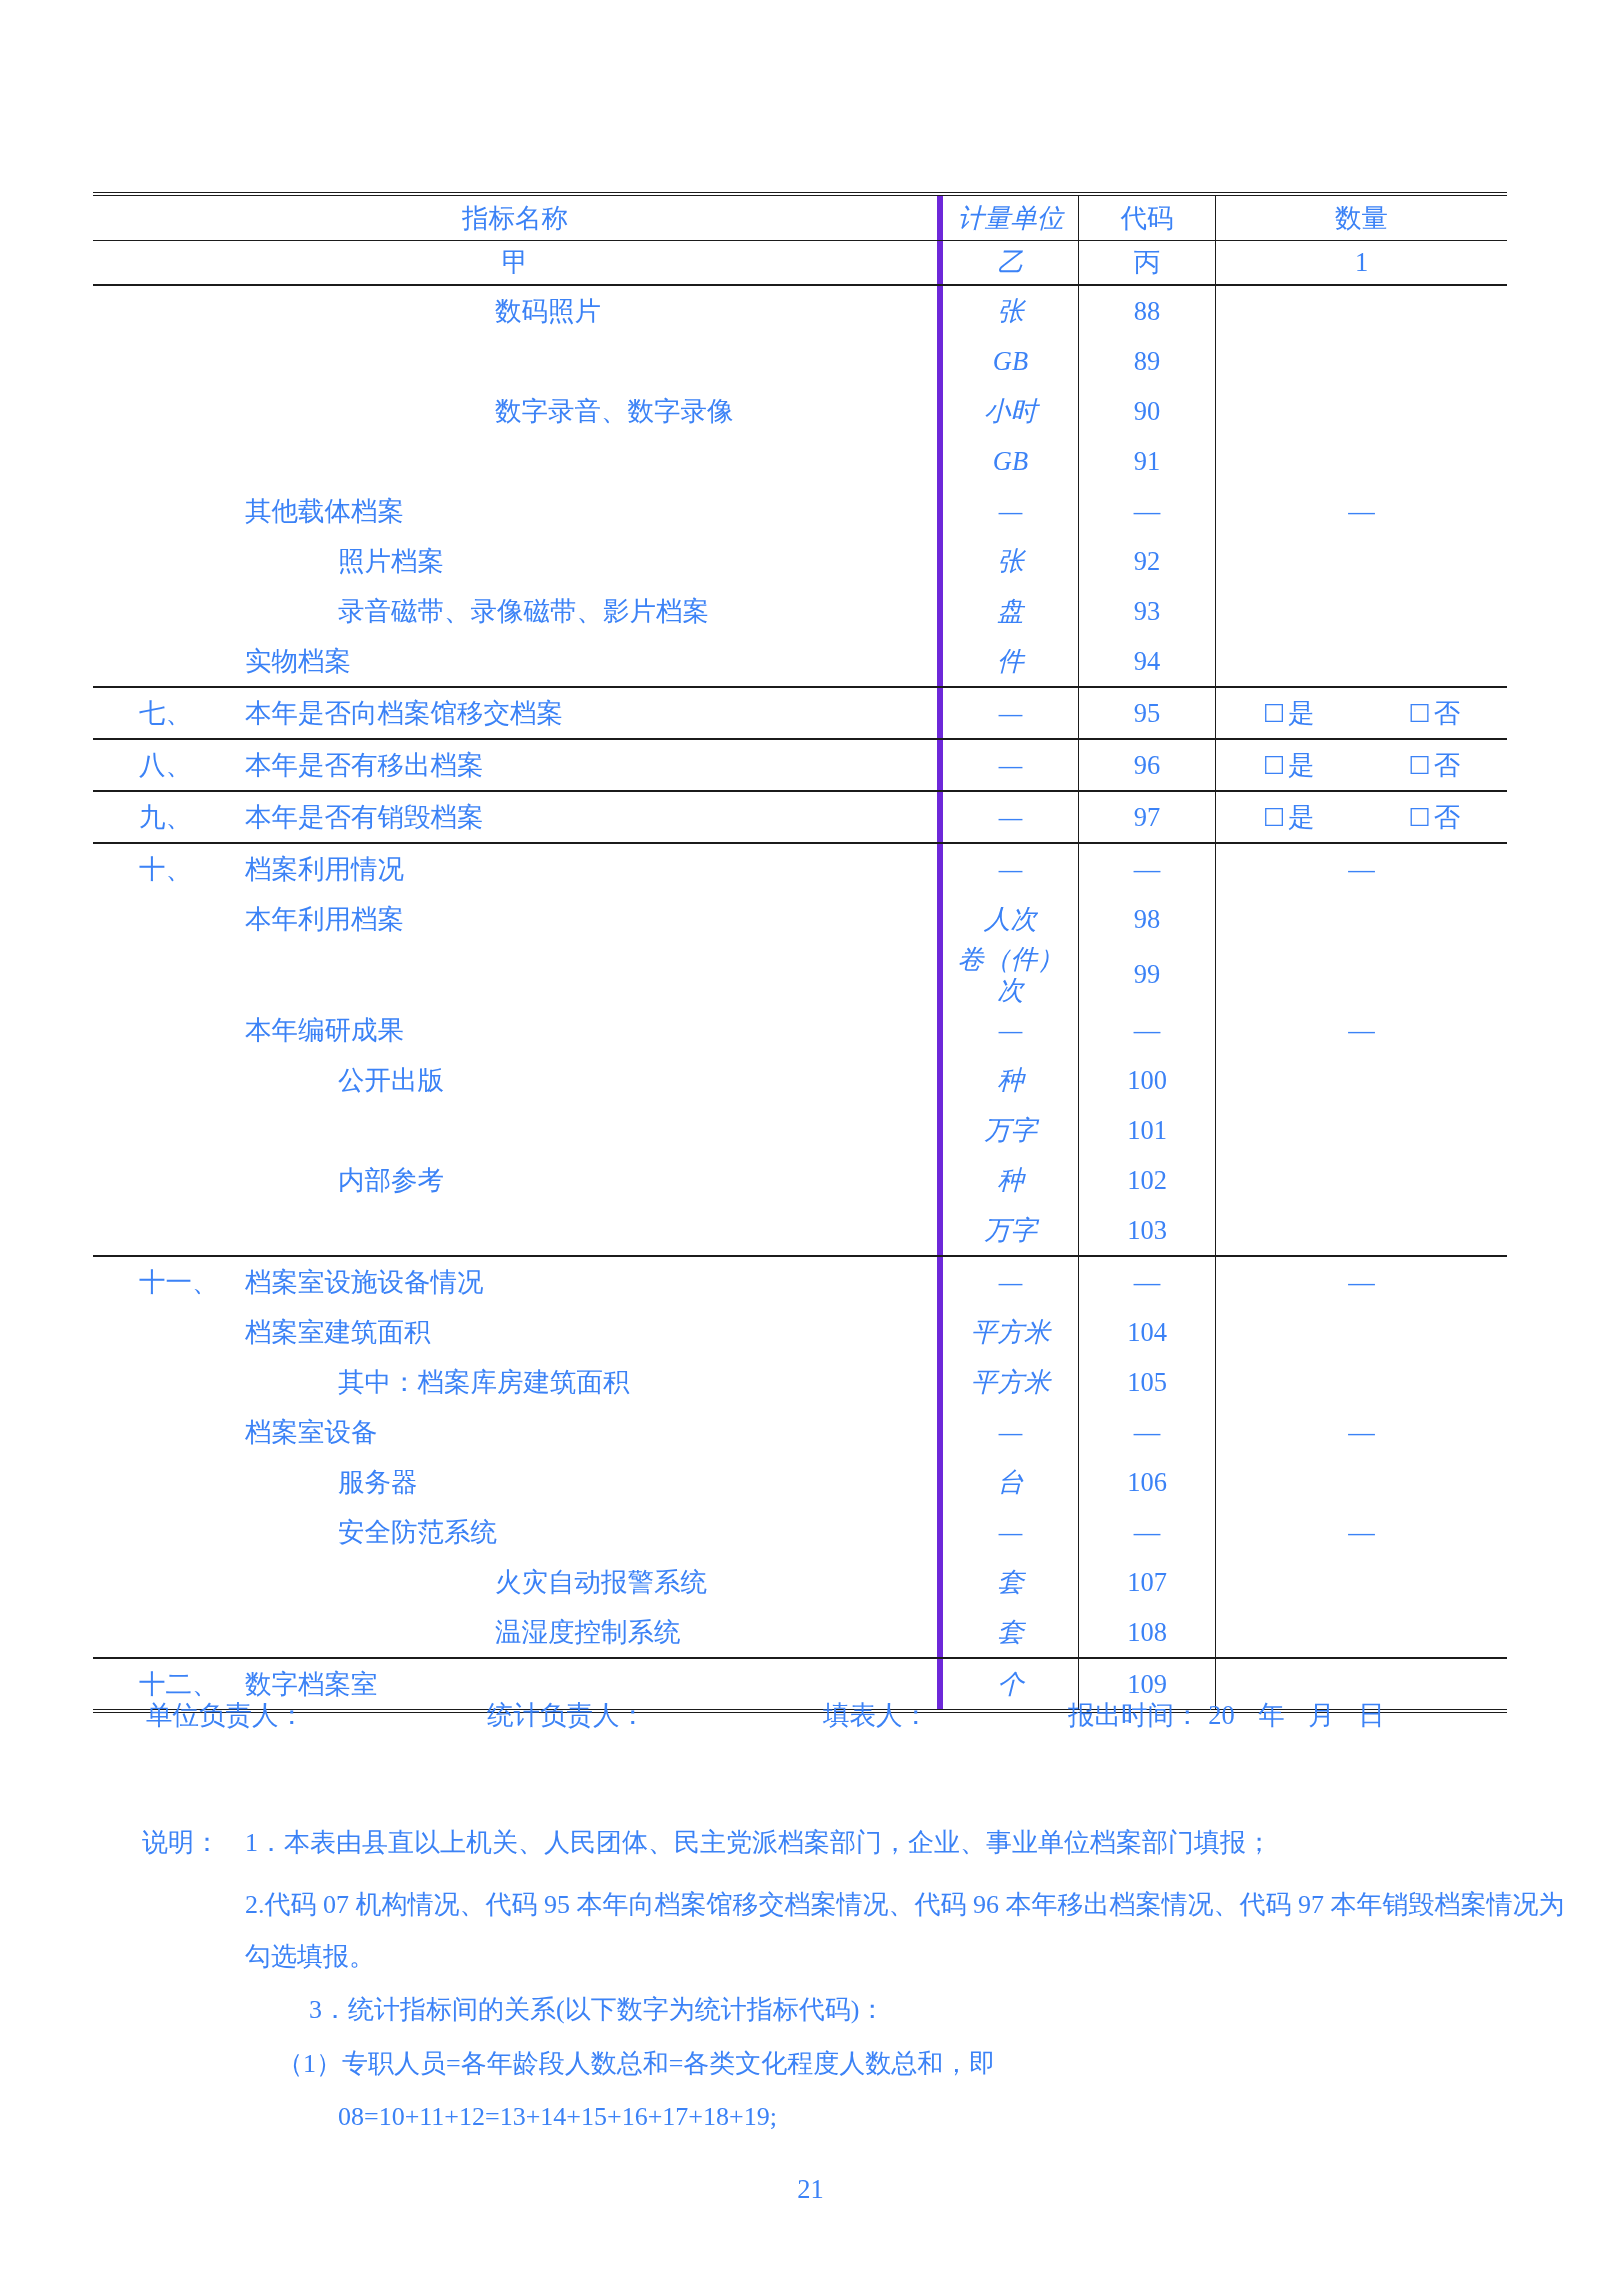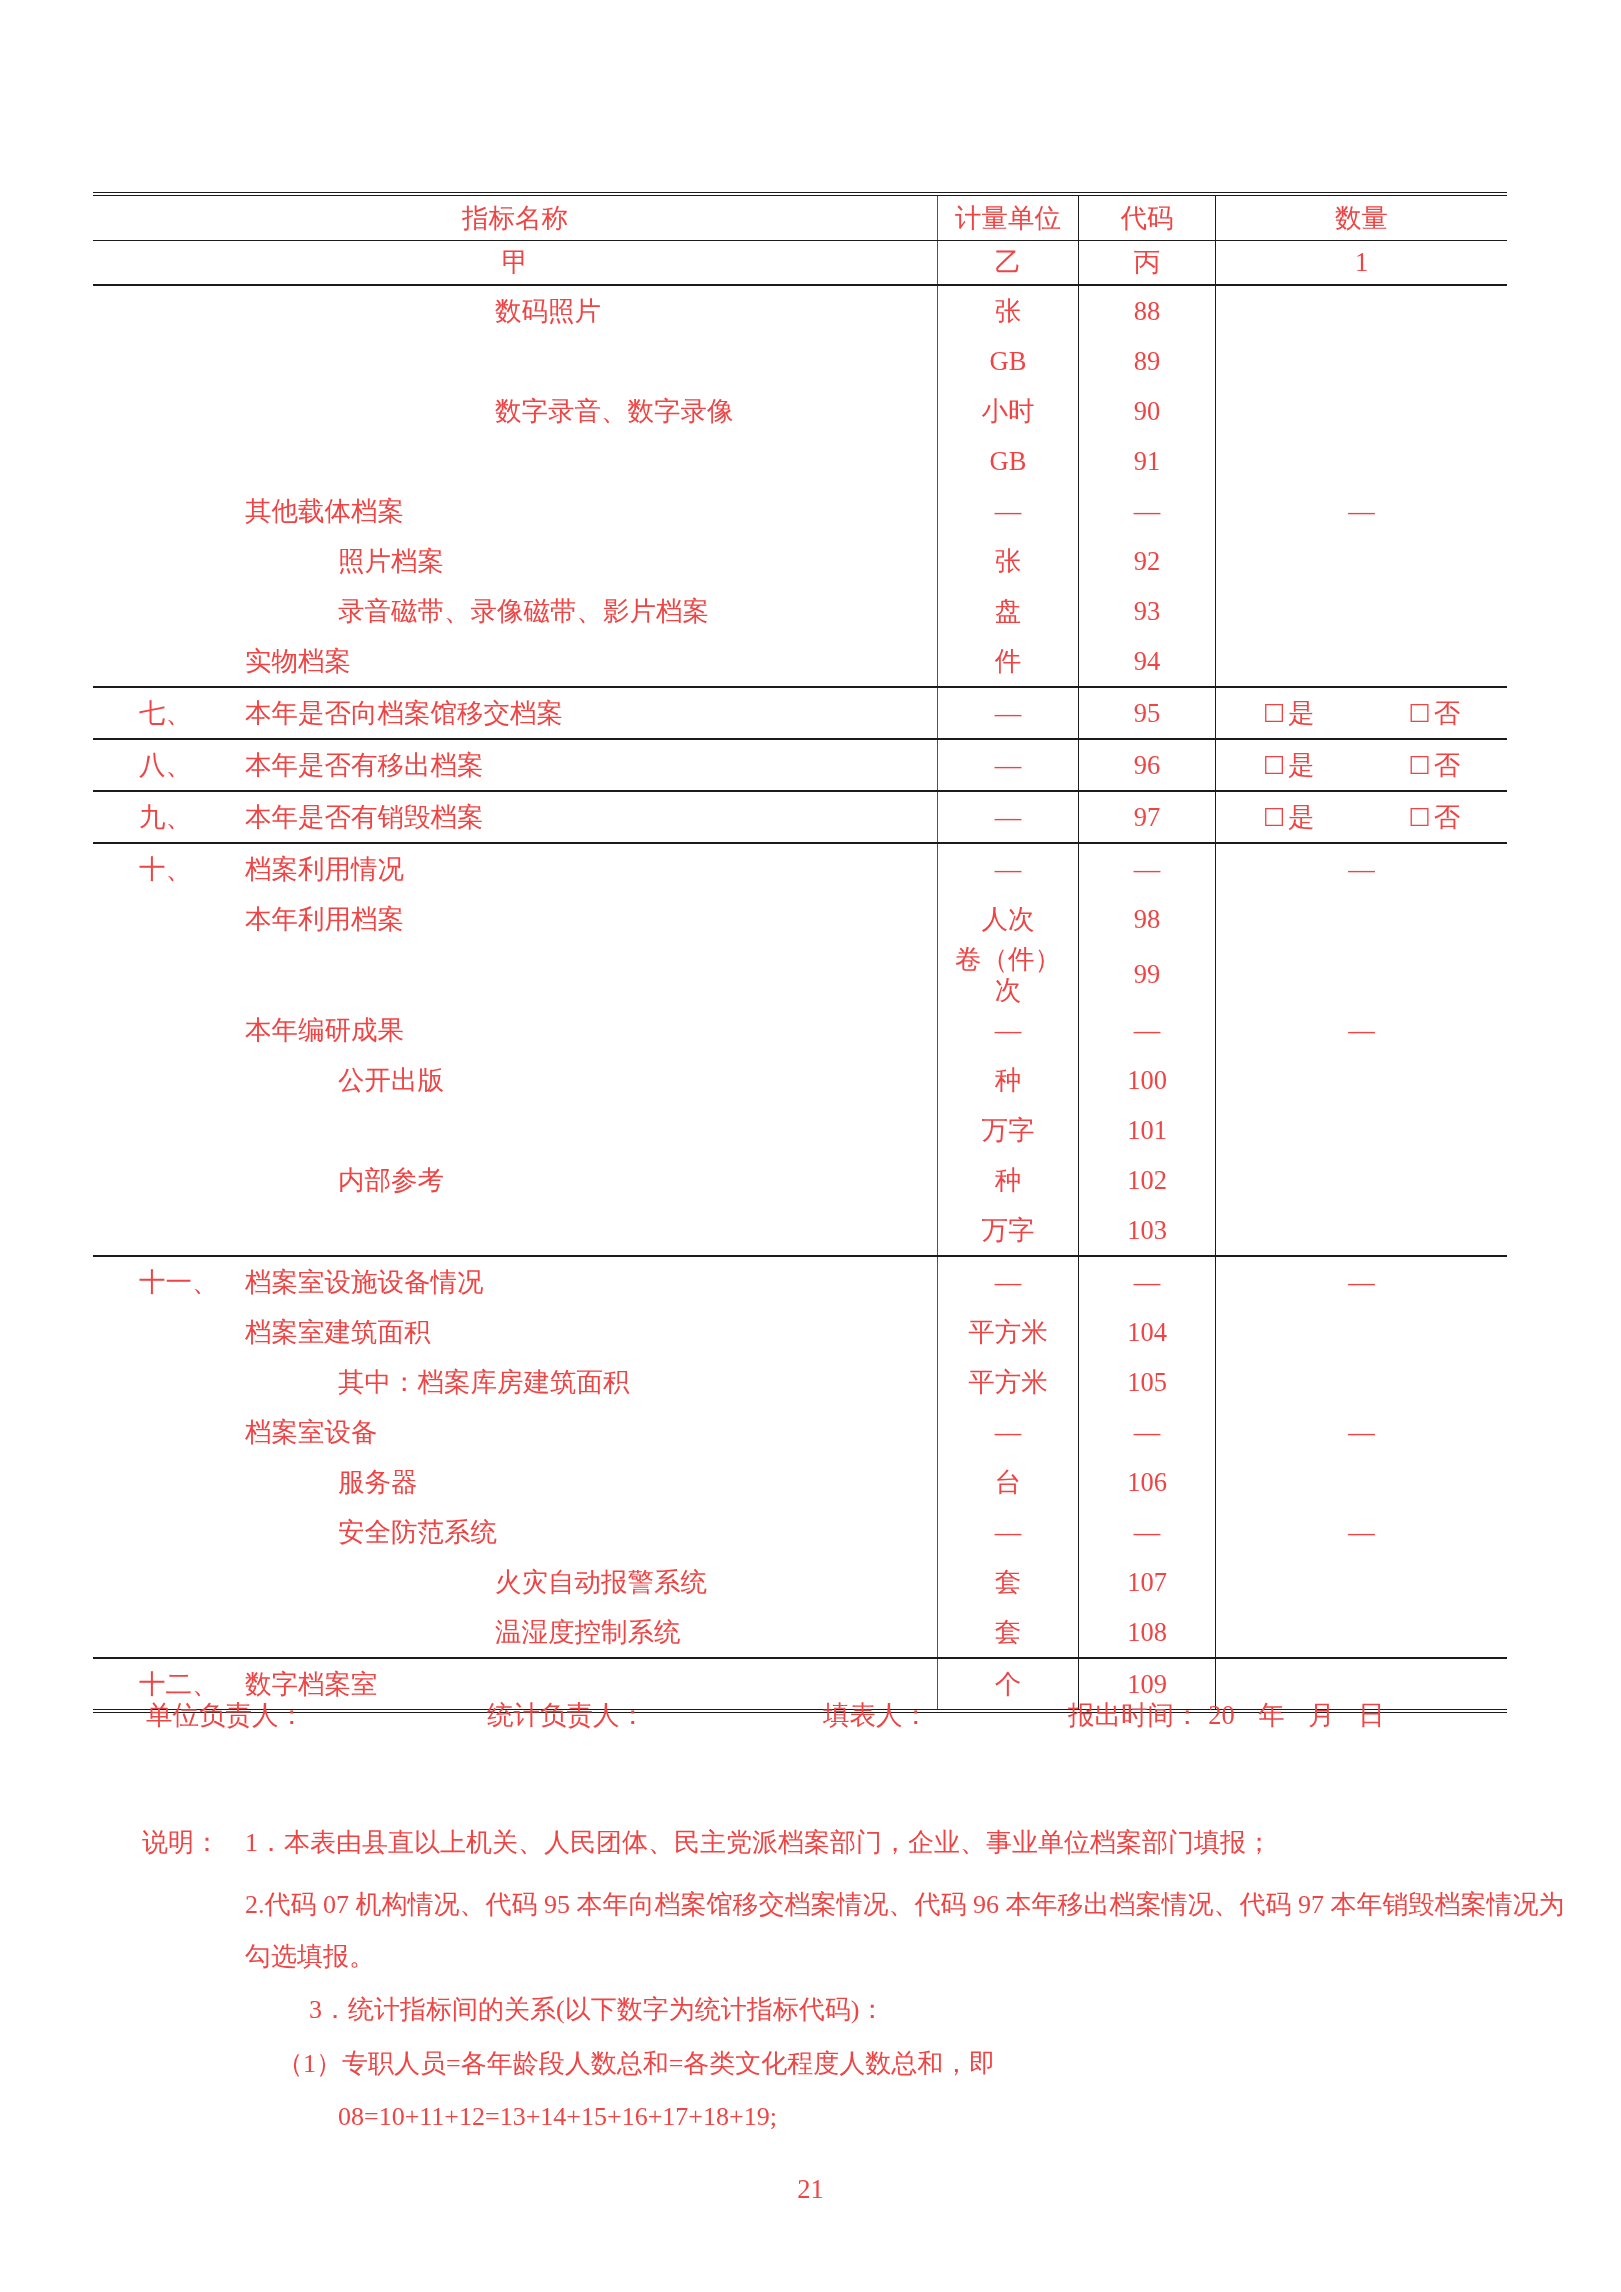--- a/index.html
+++ b/index.html
@@ -1,29 +1,29 @@
 <!DOCTYPE html>
 <html><head>
 <meta charset="utf-8">
 <style>
   html,body{margin:0;padding:0;background:#e8e8e8;}
   .page{position:relative;width:1621px;height:2293px;background:#ffffff;margin:0 auto;
-        font-family:"Liberation Serif","DejaVu Serif",serif;color:#ef4444;overflow:hidden;}
+        font-family:"Liberation Serif","DejaVu Serif",serif;color:#3b82f6;overflow:hidden;}
   
   .stable{position:absolute;left:93px;top:192px;width:1414px;font-size:26.5px;line-height:1;
           border-top:4.9px double #1b1b1b;border-bottom:4.9px double #1b1b1b;}
   .trow{display:flex;align-items:stretch;height:50px;box-sizing:content-box;}
   .trow.thead{height:44px;border-bottom:1px solid #1b1b1b;}
   .trow.tsub{height:43px;border-bottom:2.9px double #1b1b1b;}
   .trow.sep{border-top:2.9px double #1b1b1b;}
   .trow.tall{height:61px;}
   .c{display:flex;align-items:center;box-sizing:border-box;}
   .name-c{width:844px;position:relative;}
-  .unit-c{width:141px;justify-content:center;text-align:center;border-left:1px solid #6d28d9;
-          white-space:pre-line;line-height:1.15;}
+  .unit-c{width:141px;justify-content:center;text-align:center;border-left:6px solid #6d28d9;
+          white-space:pre-line;line-height:1.15;font-style:italic;}
   .code-c{width:137px;justify-content:center;border-left:1px solid #1b1b1b;}
   .qty-c{width:292px;justify-content:center;border-left:1px solid #1b1b1b;}
   .thead .c,.tsub .c{justify-content:center;}
   .sec{position:absolute;left:46px;}
   .nm.ind1{margin-left:152px;}
   .nm.ind2{margin-left:245px;}
   .nm.ind3{margin-left:402px;}
   .qty-c.cbrow{justify-content:flex-start;padding-left:47px;gap:94px;}
   .cb{display:inline-flex;align-items:center;gap:2.9px;}
   .box{font-family:"DejaVu Sans",sans-serif;font-size:23.5px;position:relative;top:-1px;}

